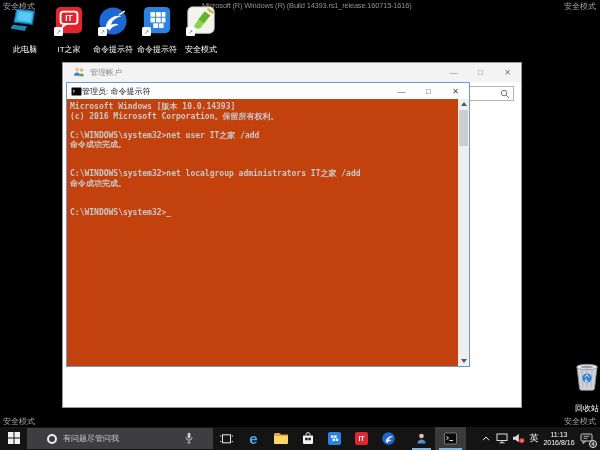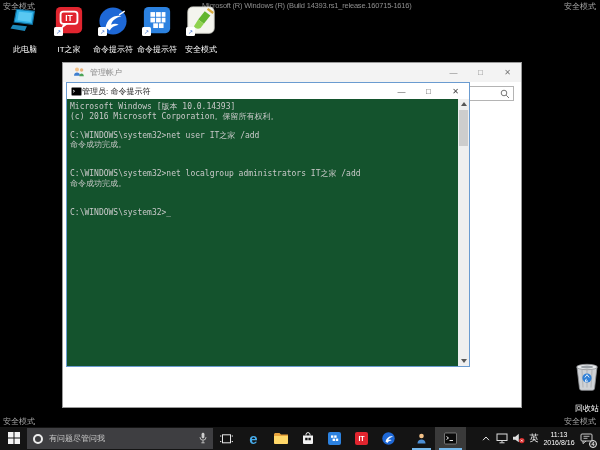--- a/index.html
+++ b/index.html
@@ -28,34 +28,34 @@
   .acc-titlebar { height:19px; background:#f3f3f3; display:flex; align-items:center; padding-left:10px; }
   .acc-title { font-size:8px; color:#8a8a8a; margin-left:5px; flex:1; white-space:nowrap; }
   .cap-btn { width:27px; height:100%; display:flex; align-items:center; justify-content:center; font-size:8px; color:#777; }
   .acc-search { position:absolute; top:23px; right:7px; width:120px; height:15px; background:#fff; border:1px solid #b4b4b4; display:flex; align-items:center; justify-content:flex-end; padding-right:3px; }
 
   
   .win-console { position:absolute; left:66px; top:82px; width:404px; height:285px; border:1px solid #6a9bd0; background:#050505; }
   .con-titlebar { height:16px; background:#fff; display:flex; align-items:center; padding-left:4px; }
   .con-title { font-size:8px; color:#1a1a1a; flex:1; white-space:nowrap; }
   .con-cap { width:27px; height:100%; display:flex; align-items:center; justify-content:center; font-size:8px; color:#444; }
-  .con-client { position:absolute; left:0; right:0; top:16px; bottom:0; background:#14532d; }
+  .con-client { position:absolute; left:0; right:0; top:16px; bottom:0; background:#c2410c;font-weight:bold; }
   .con-text { position:absolute; left:3px; top:3px; right:13px; bottom:0;
     font-family:"DejaVu Sans Mono","Liberation Mono",monospace; font-size:8px; line-height:9.6px;
     color:#c9c9c9; white-space:pre-wrap; }
   .con-scroll { position:absolute; right:0; top:0; bottom:0; width:11px; background:#efefef; }
   .sb-arrow { position:absolute; left:0; width:11px; height:10px; display:flex; align-items:center; justify-content:center; }
   .tri-up { width:0; height:0; border-left:3px solid transparent; border-right:3px solid transparent; border-bottom:4px solid #565656; }
   .tri-down { width:0; height:0; border-left:3px solid transparent; border-right:3px solid transparent; border-top:4px solid #565656; }
   .sb-thumb { position:absolute; left:1px; right:1px; top:11px; height:36px; background:#cdcdcd; }
 
   
   .taskbar { position:absolute; left:0; right:0; bottom:0; height:23px; background:#141414; display:flex; align-items:center; }
   .tb-start { width:27px; height:100%; display:flex; align-items:center; justify-content:center; }
-  .tb-search { width:186px; height:21px; background:#3e3e41; display:flex; align-items:center; padding:0 6px; }
+  .tb-search { width:186px; height:21px; background:#3e3e41; display:flex; align-items:center; padding:0 20px; }
   .cortana-ring { width:10px; height:10px; border:2px solid #ededed; border-radius:50%; flex:none; }
   .tb-search-text { flex:1; margin-left:6px; font-size:8px; color:#c9c9c9; white-space:nowrap; overflow:hidden; }
   .tb-btn { position:relative; width:27px; height:23px; display:flex; align-items:center; justify-content:center; }
   .tb-btn.active-cell { width:31px; background:#3a3a3a; }
   .tb-underline { position:absolute; bottom:0; left:4px; right:4px; height:2px; background:#76b9ed; }
   .tb-spacer { width:6px; height:100%; }
   .edge-e { font-size:15px; font-weight:bold; color:#46aae8; line-height:15px; }
   .tray { margin-left:auto; display:flex; align-items:center; height:100%; padding-right:3px; }
   .tray-cell { position:relative; height:100%; display:flex; align-items:center; justify-content:center; }
   .tr-chev { width:14px; } .tr-net { width:17px; } .tr-vol { width:17px; }

